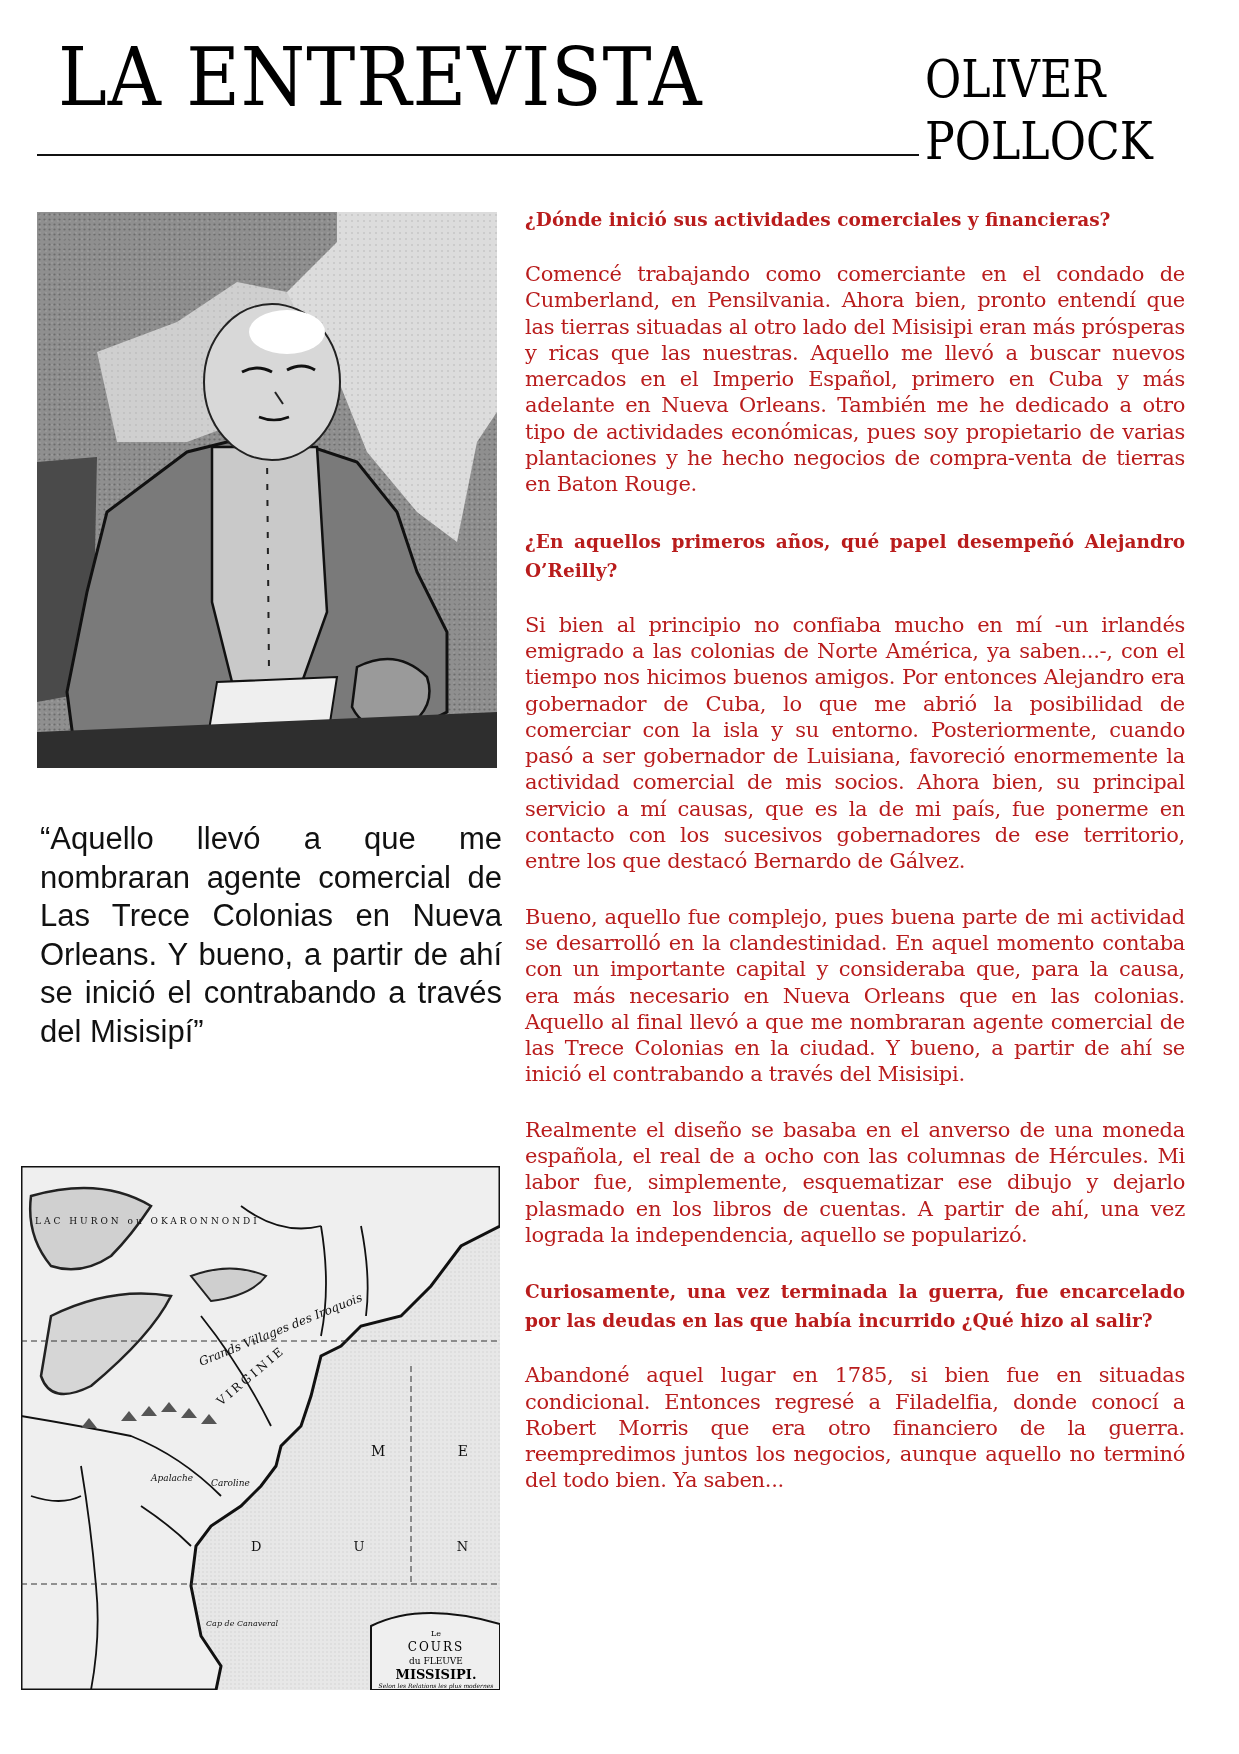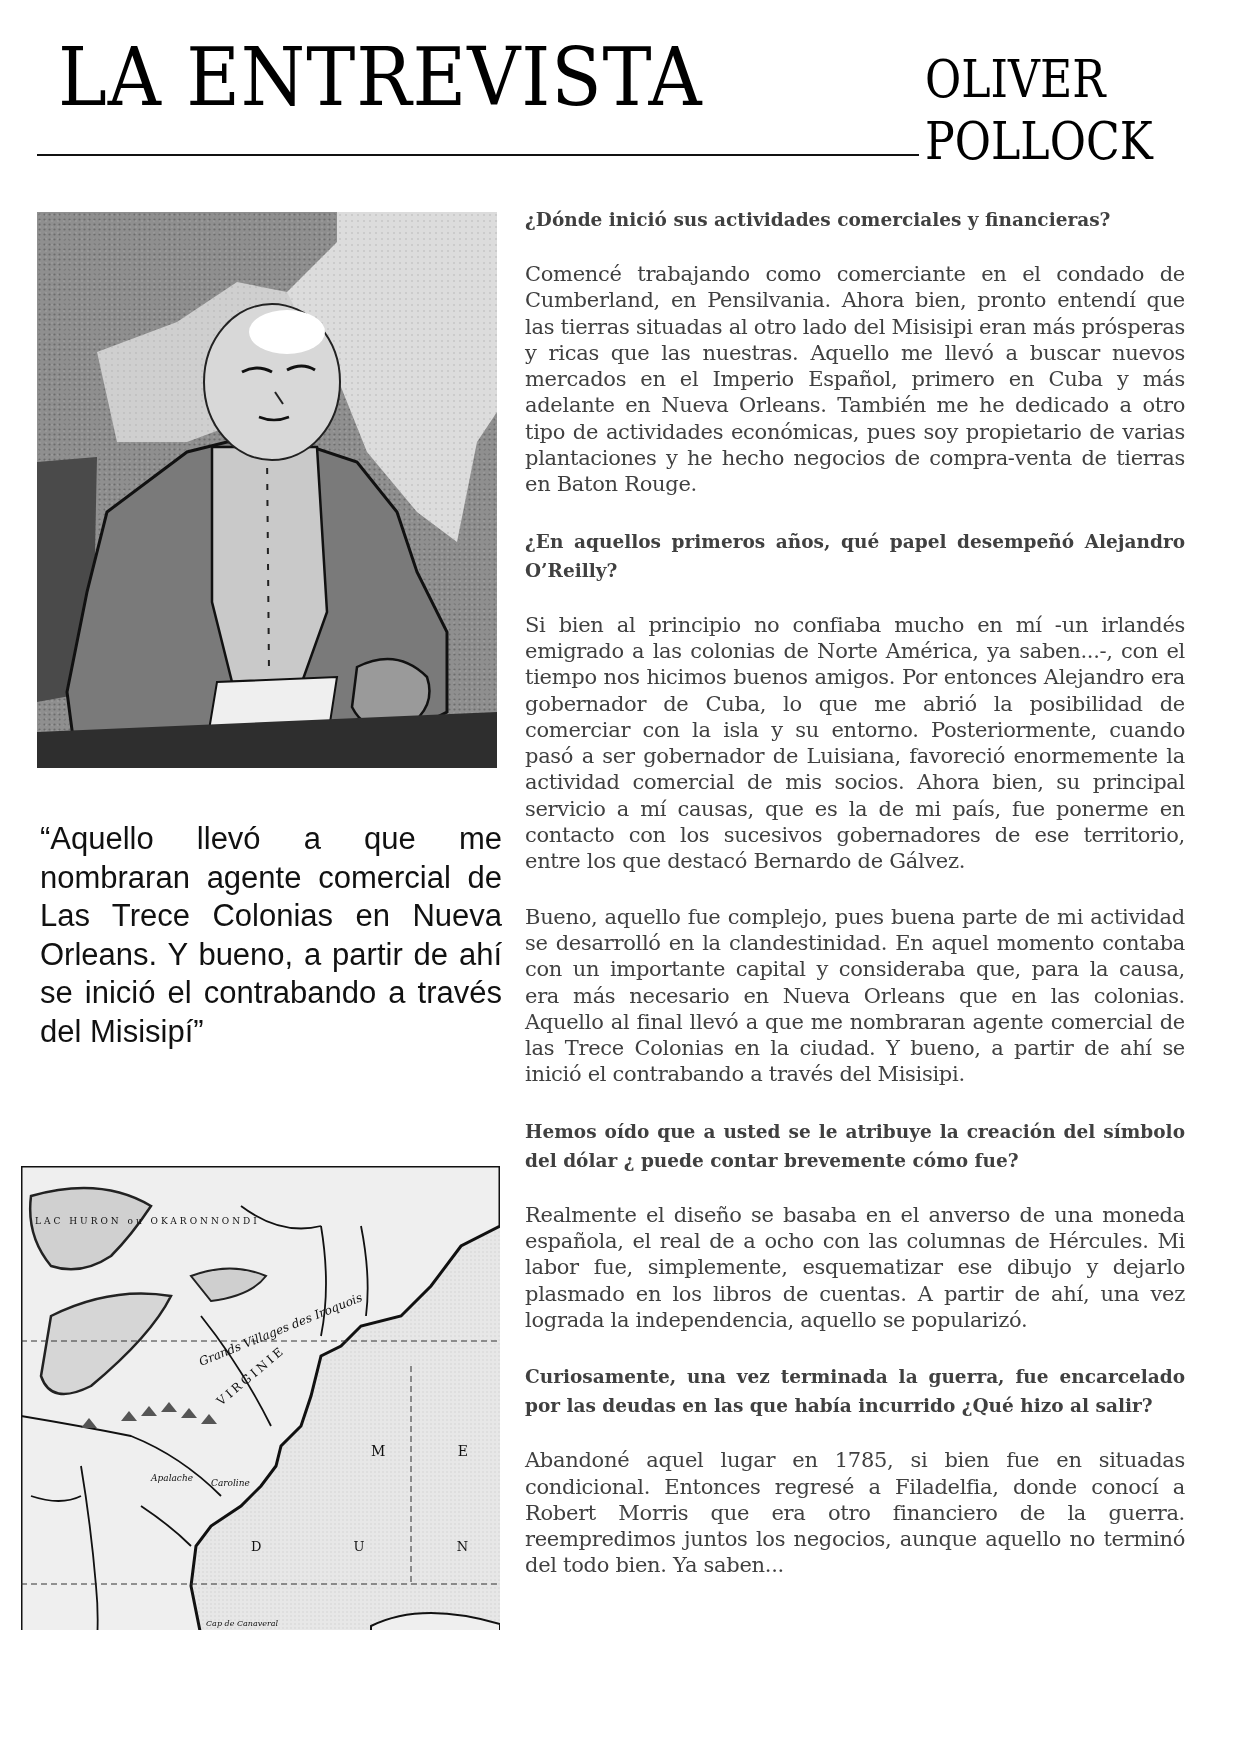--- a/index.html
+++ b/index.html
@@ -20,35 +20,35 @@
     font-family: "DejaVu Serif", serif; font-size: 52px; line-height: 62px; color: #000;
     transform: scaleX(0.85); transform-origin: left top; font-weight: normal;
   }
 
   
   .portrait {
     position: absolute; left: 37px; top: 212px; width: 460px; height: 556px; overflow: hidden;
     background: #9a9a9a;
   }
   .map {
-    position: absolute; left: 21px; top: 1166px; width: 479px; height: 464px; overflow: hidden;
+    position: absolute; left: 21px; top: 1166px; width: 479px; height: 524px; overflow: hidden;
     background: #e8e8e8;
   }
 
   
   .pullquote {
     position: absolute; left: 40px; top: 820px; width: 462px; margin: 0;
     font-family: Liberation Sans, sans-serif; font-size: 31px; line-height: 38.5px;
     text-align: justify; text-align-last: left; color: #111;
   }
 
   
   .column {
     position: absolute; left: 525px; top: 205px; width: 660px;
-    font-family: "DejaVu Serif", serif; color: #404040;
+    font-family: "DejaVu Serif", serif; color: #b91c1c;
   }
   .qa { margin: 0; }
   .q {
     margin: 0 0 27px 0; font-weight: bold; font-size: 18.5px; line-height: 29px;
     text-align: justify; text-align-last: left;
   }
   .a {
     margin: 0 0 29px 0; font-size: 21px; line-height: 26.3px;
     text-align: justify; text-align-last: left; letter-spacing: -0.3px;
   }
@@ -170,20 +170,19 @@
     <p class="a">Comencé trabajando como comerciante en el condado de Cumberland, en Pensilvania. Ahora bien, pronto entendí que las tierras situadas al otro lado del Misisipi eran más prósperas y ricas que las nuestras. Aquello me llevó a buscar nuevos mercados en el Imperio Español, primero en Cuba y más adelante en Nueva Orleans. También me he dedicado a otro tipo de actividades económicas, pues soy propietario de varias plantaciones y he hecho negocios de compra-venta de tierras en Baton Rouge.</p>
   </div>
   <div class="qa">
     <p class="q">¿En aquellos primeros años, qué papel desempeñó Alejandro O’Reilly?</p>
     <p class="a">Si bien al principio no confiaba mucho en mí -un irlandés emigrado a las colonias de Norte América, ya saben...-, con el tiempo nos hicimos buenos amigos. Por entonces Alejandro era gobernador de Cuba, lo que me abrió la posibilidad de comerciar con la isla y su entorno. Posteriormente, cuando pasó a ser gobernador de Luisiana, favoreció enormemente la actividad comercial de mis socios. Ahora bien, su principal servicio a mí causas, que es la de mi país, fue ponerme en contacto con los sucesivos gobernadores de ese territorio, entre los que destacó Bernardo de Gálvez.</p>
   </div>
   <div class="qa">
     <p class="a">Bueno, aquello fue complejo, pues buena parte de mi actividad se desarrolló en la clandestinidad. En aquel momento contaba con un importante capital y consideraba que, para la causa, era más necesario en Nueva Orleans que en las colonias. Aquello al final llevó a que me nombraran agente comercial de las Trece Colonias en la ciudad. Y bueno, a partir de ahí se inició el contrabando a través del Misisipi.</p>
   </div>
   <div class="qa">
-    <p class="q">Hemos oído que a usted se le atribuye la creación del símbolo del dólar ¿ puede contar brevemente cómo fue?</p>
     <p class="a">Realmente el diseño se basaba en el anverso de una moneda española, el real de a ocho con las columnas de Hércules. Mi labor fue, simplemente, esquematizar ese dibujo y dejarlo plasmado en los libros de cuentas. A partir de ahí, una vez lograda la independencia, aquello se popularizó.</p>
   </div>
   <div class="qa">
     <p class="q">Curiosamente, una vez terminada la guerra, fue encarcelado por las deudas en las que había incurrido ¿Qué hizo al salir?</p>
     <p class="a">Abandoné aquel lugar en 1785, si bien fue en situadas condicional. Entonces regresé a Filadelfia, donde conocí a Robert Morris que era otro financiero de la guerra. reempredimos juntos los negocios, aunque aquello no terminó del todo bien. Ya saben...</p>
   </div>
 </div>
 
 </body></html>

